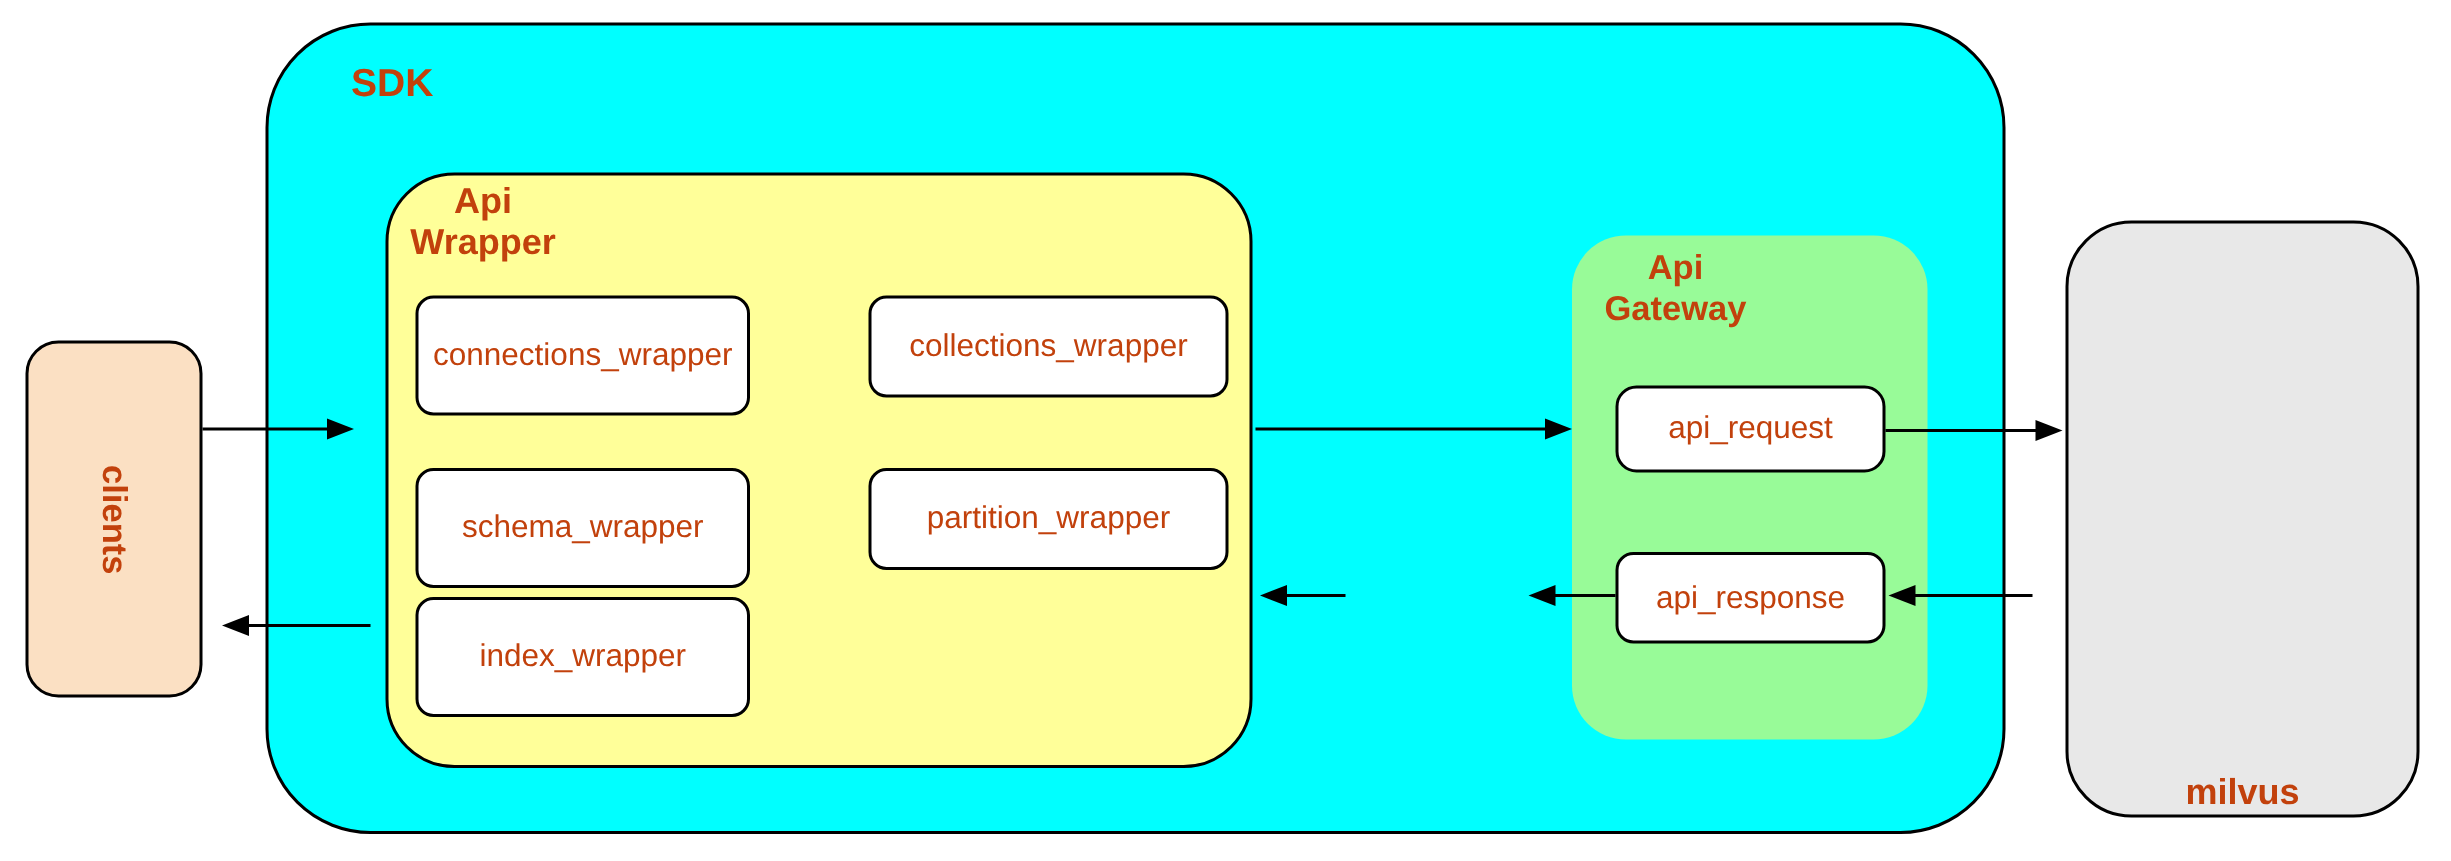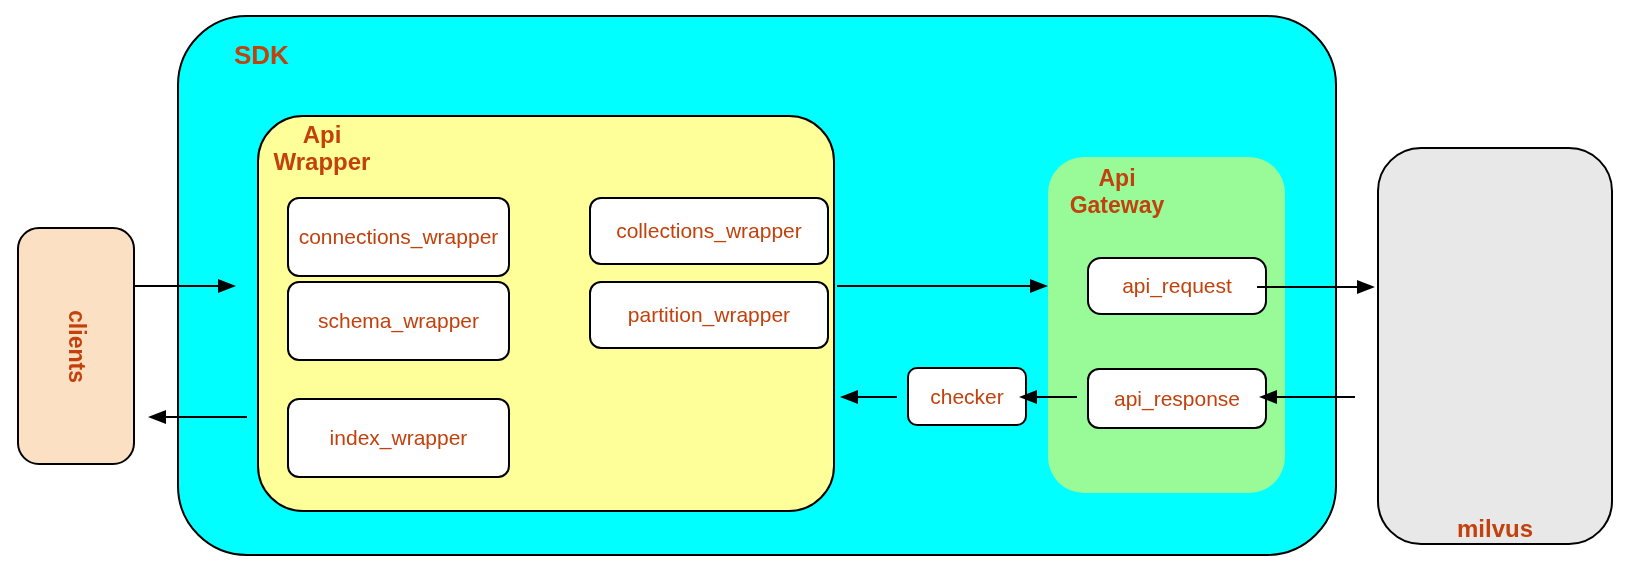--- a/index.html
+++ b/index.html
@@ -32,42 +32,41 @@
   .node {
     position: absolute;
     border: 2px solid #000000;
     border-radius: 12px;
     display: flex;
     align-items: center;
     justify-content: center;
     font-size: 21px;
     line-height: 24px;
     text-align: center;
-    margin-left: 10px;
   }
   
   .sdk {
     left: 177px; top: 15px; width: 1160px; height: 541px;
     border-radius: 70px;
   }
   .sdk-label {
     position: absolute;
     left: 55px; top: 23px;
     font-weight: bold;
     font-size: 26px;
   }
   .api-wrapper {
     left: 257px; top: 115px; width: 578px; height: 397px;
     border-radius: 46px;
   }
   .api-wrapper-label { left: 0px; top: 4px; width: 126px; }
   .wrapper-node-c1 { left: 18px;  width: 223px; height: 80px; }
   .wrapper-node-c2 { left: 320px; width: 240px; height: 68px; }
   .row1 { top: 80px; }
-  .row2 { top: 164px; }
+  .row2 { top: 195px; }
   .row3 { top: 281px; }
   .api-gateway {
     left: 1048px; top: 157px; width: 237px; height: 336px;
     border: none;
     border-radius: 36px;
   }
   .api-gateway-label { left: 0px; top: 8px; width: 138px; font-size: 23px; }
   .gw-request  { left: 29px; top: 100px; width: 180px; height: 58px; border-radius: 14px; }
   .gw-response { left: 29px; top: 211px; width: 180px; height: 61px; }
   .checker-node {
@@ -123,23 +122,20 @@
       <span>schema_wrapper</span>
     </div>
     <div class="node wrapper-node-c2 row2" style="background-color: rgb(255, 255, 255);">
       <span>partition_wrapper</span>
     </div>
     <div class="node wrapper-node-c1 row3" style="background-color: rgb(255, 255, 255);">
       <span>index_wrapper</span>
     </div>
   </div>
 
-  <div class="node checker-node" style="background-color: rgb(255, 255, 255);">
-    <span>checker</span>
-  </div>
 
   <div class="container api-gateway" style="background-color: rgb(152, 251, 152);">
     <div class="group-label api-gateway-label">Api
 Gateway</div>
 
     <div class="node gw-request" style="background-color: rgb(255, 255, 255);">
       <span>api_request</span>
     </div>
     <div class="node gw-response" style="background-color: rgb(255, 255, 255);">
       <span>api_response</span>

